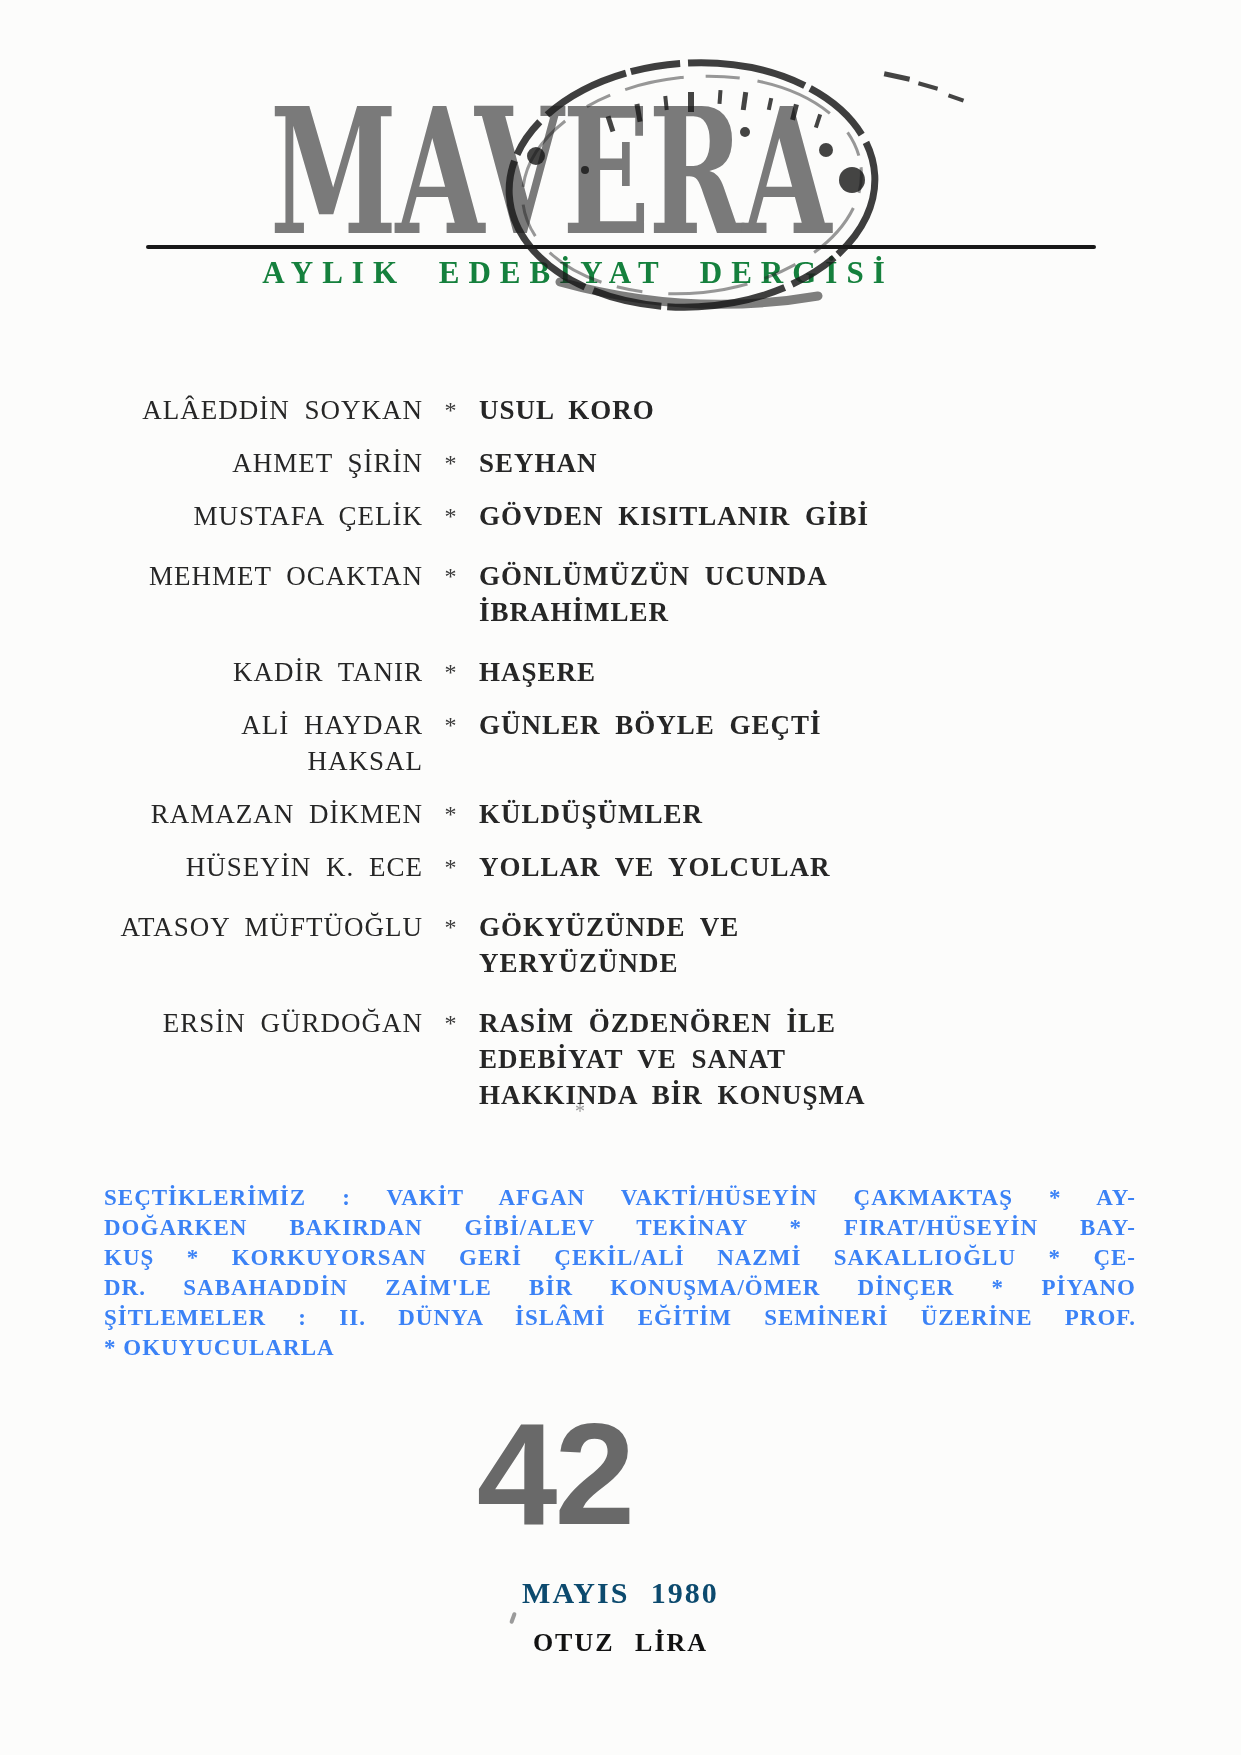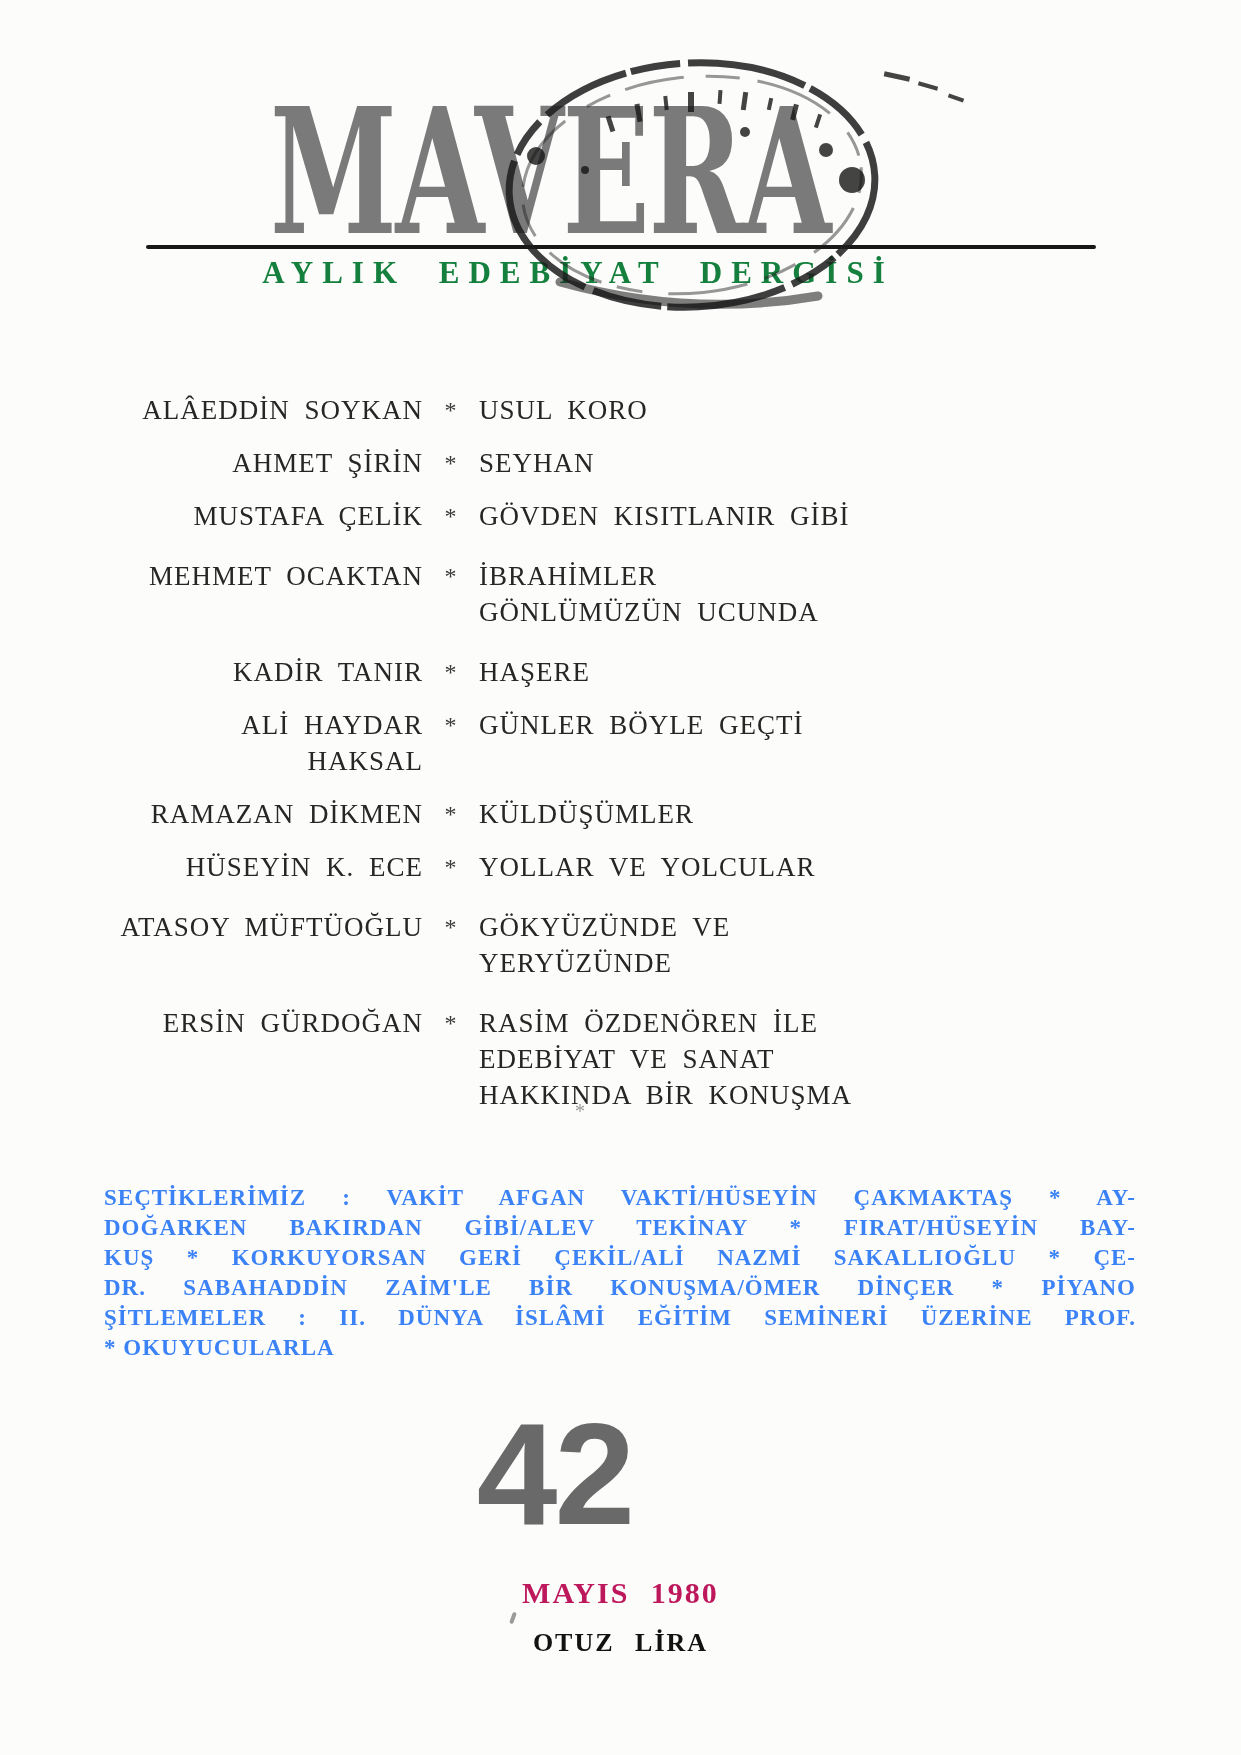--- a/index.html
+++ b/index.html
@@ -22,39 +22,39 @@
   .logo-text{
     font-family:"DejaVu Serif",serif;font-weight:700;font-size:175px;
     fill:#7a7a7a;letter-spacing:-2px;
   }
   
   .toc{position:absolute;left:118px;top:392px;width:1010px;font-size:27px;color:#262626;}
   .toc-row{display:flex;margin-bottom:17px;line-height:36px;letter-spacing:1px;word-spacing:7px;}
   .toc-row.wrapped{margin-bottom:24px;margin-top:24px;}
   .toc-author{width:305px;text-align:right;flex:none;}
   .toc-star{width:56px;text-align:center;flex:none;font-size:24px;color:#3a3a3a;}
-  .toc-title{flex:1;}
+  .toc-title{flex:1;font-weight:bold;}
   
   .mid-star{position:absolute;top:1100px;left:575px;font-size:20px;color:#9a9a9a;}
   
   .selections{
     position:absolute;top:1183px;left:104px;width:1032px;
     font-weight:700;font-size:23px;letter-spacing:1px;color:#3b82f6;
   }
   .sel-line{line-height:30px;height:30px;text-align:justify;text-align-last:justify;white-space:normal;}
   .sel-line.last{text-align:left;text-align-last:left;}
   
   .issue-number{
     position:absolute;top:1402px;left:0;width:1109px;text-align:center;
     font-family:"Liberation Sans",sans-serif;font-weight:700;font-size:145px;
     line-height:1;color:#696969;letter-spacing:-3px;
   }
   .issue-date{
     position:absolute;top:1576px;left:0;width:1241px;text-align:center;
-    font-weight:700;font-size:30px;letter-spacing:2px;word-spacing:12px;color:#be185d;
+    font-weight:700;font-size:30px;letter-spacing:2px;word-spacing:12px;color:#0c4a6e;
   }
   .issue-price{
     position:absolute;top:1628px;left:0;width:1241px;text-align:center;
     font-weight:700;font-size:26px;letter-spacing:2px;word-spacing:12px;color:#121212;
   }
   .ink-speck{
     position:absolute;top:1612px;left:511px;width:4px;height:12px;
     background:#9b9b9b;transform:rotate(20deg);border-radius:2px;
   }
 </style>
@@ -117,22 +117,22 @@
       <div class="toc-star">*</div>
       <div class="toc-title">
         <div>GÖVDEN KISITLANIR GİBİ</div>
       </div>
     </div>
 
     <div class="toc-row wrapped">
       <div class="toc-author">MEHMET OCAKTAN</div>
       <div class="toc-star">*</div>
       <div class="toc-title">
+        <div>GÖNLÜMÜZÜN UCUNDA</div>
         <div>İBRAHİMLER</div>
-        <div>GÖNLÜMÜZÜN UCUNDA</div>
       </div>
     </div>
 
     <div class="toc-row">
       <div class="toc-author">KADİR TANIR</div>
       <div class="toc-star">*</div>
       <div class="toc-title">
         <div>HAŞERE</div>
       </div>
     </div>

